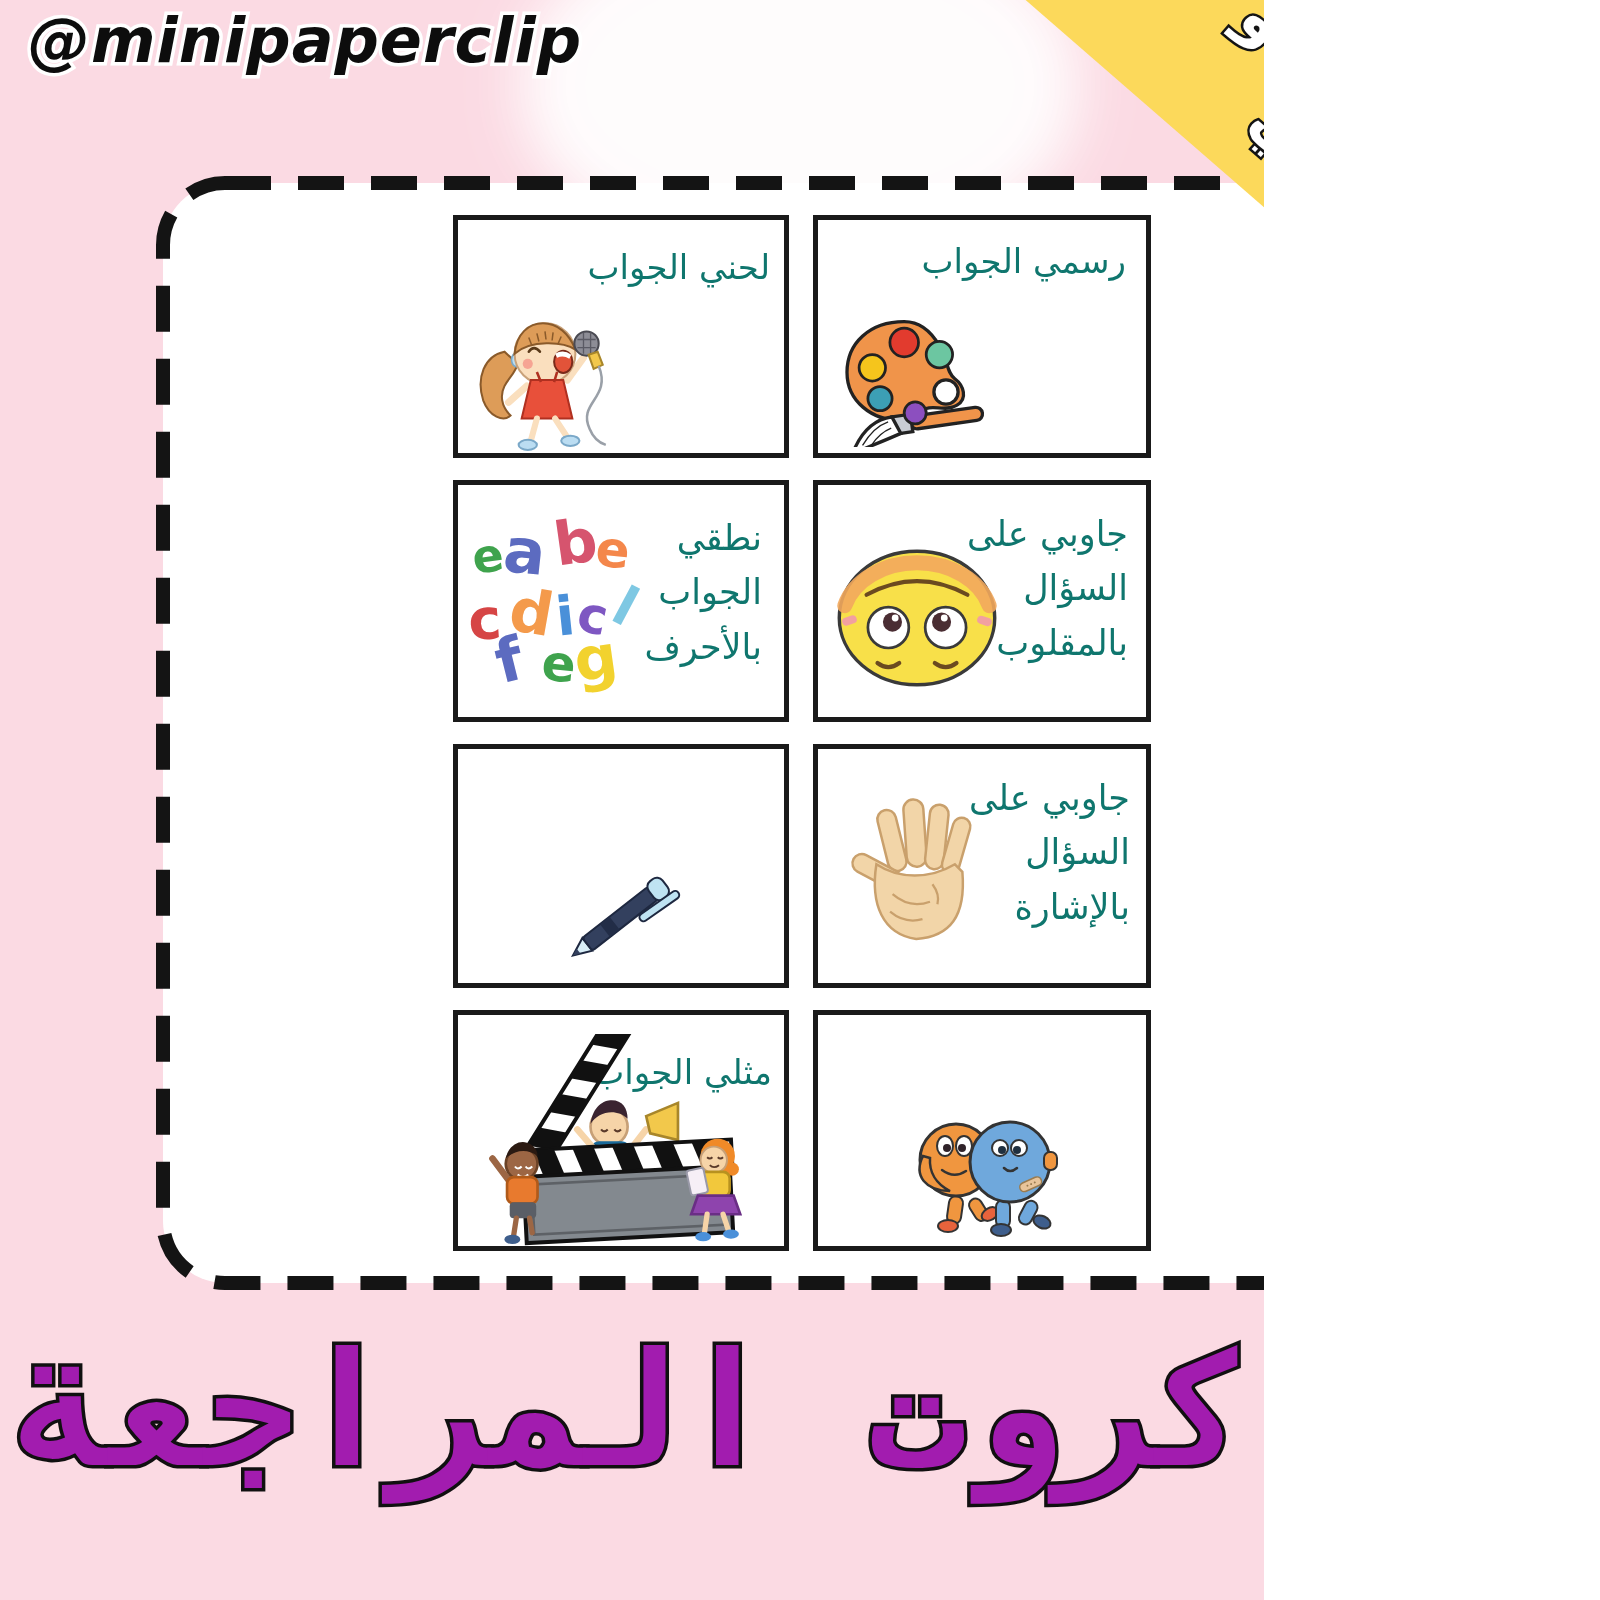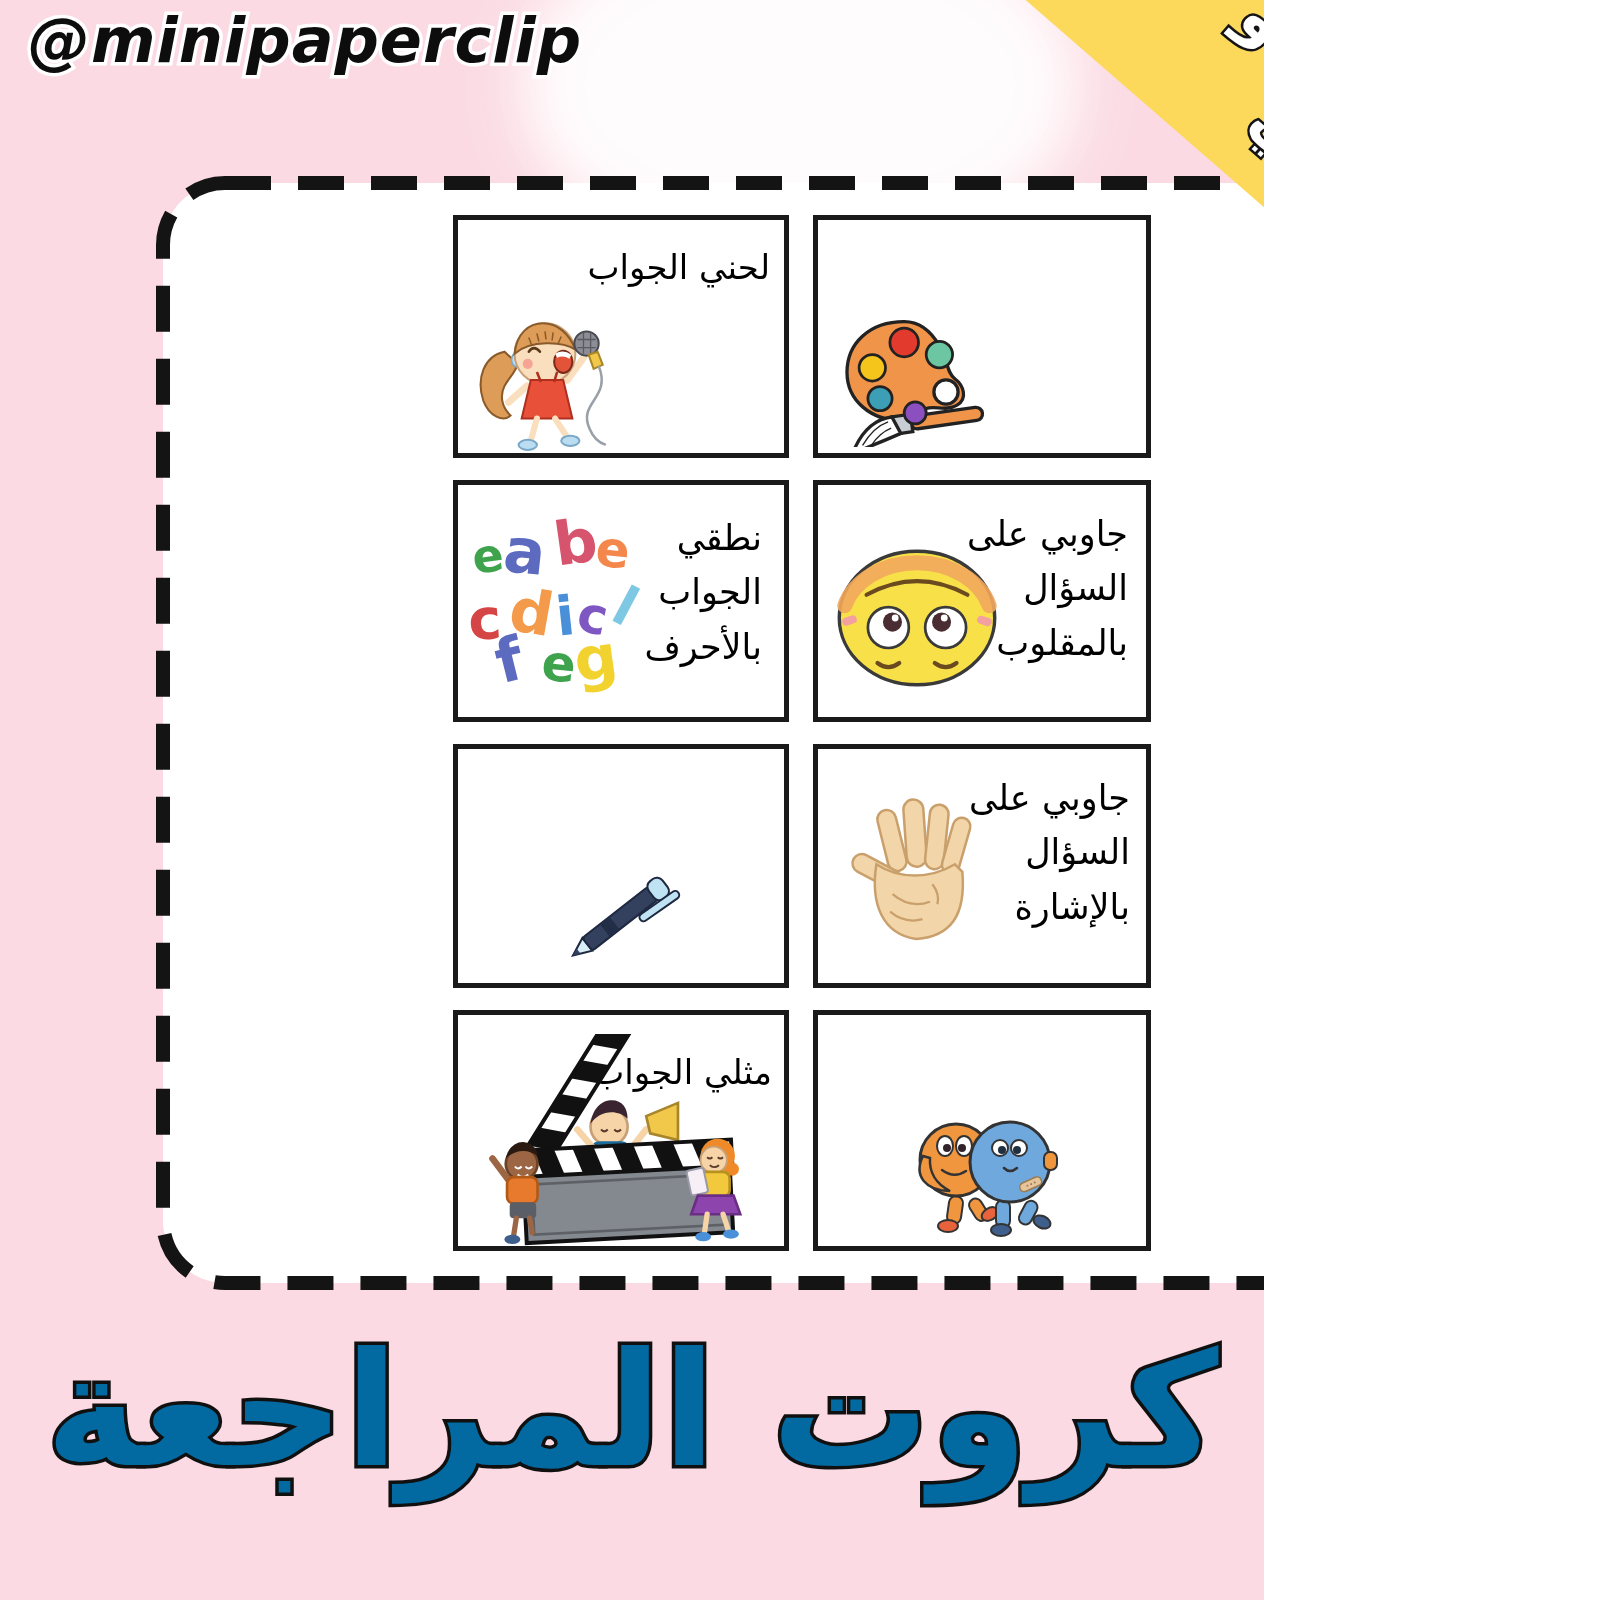--- a/index.html
+++ b/index.html
@@ -38,21 +38,21 @@
     grid-template-columns:338px 336px;
     grid-template-rows:243px 242px 244px 241px;
     gap:22px 24px;
   }
   .card {
     position:relative; background:#ffffff; border:5px solid #1a1a1a;
     box-sizing:border-box; overflow:hidden;
   }
   .card-text {
     position:absolute; direction:rtl; text-align:right; white-space:pre-line;
-    color:#000000; font-size:34px; line-height:1.5;
+    color:#0f766e; font-size:34px; line-height:1.5;
   }
   .art { position:absolute; }
 
   .c-draw  .card-text { top:16px; right:20px; }
   .c-draw  .art       { left:16px; bottom:6px; width:158px; height:132px; }
 
   .c-sing  .card-text { top:22px; right:14px; }
   .c-sing  .art       { left:2px; bottom:0px; width:172px; height:152px; }
 
   .c-flip  .card-text { top:22px; right:18px; font-size:35px; line-height:1.55; }
@@ -84,21 +84,21 @@
   .c-challenge .art       { left:80px; top:74px; width:190px; height:158px; }
 
   .c-act .card-text { top:32px; right:12px; }
   .c-act .art       { left:2px; bottom:0px; width:322px; height:212px; }
 
   
   .title {
     position:absolute; left:0; right:0; top:1318px; z-index:5;
     text-align:center; direction:rtl;
     font-size:158px; font-weight:bold; letter-spacing:2px;
-    color:#0369a1; -webkit-text-stroke:7px #101010; paint-order:stroke fill;
+    color:#a21caf; -webkit-text-stroke:7px #101010; paint-order:stroke fill;font-family:Liberation Mono, monospace;
   }
 </style>
 </head>
 <body>
 
 <div class="page">
 
   <div class="white-blob"></div>
 
   <div class="watermark">@minipaperclip</div>
@@ -110,20 +110,21 @@
     </div>
   </div>
 
   <svg class="sheet-border" width="1300" height="1132" viewBox="0 0 1300 1132">
     <rect x="13" y="15" width="1272" height="1100" rx="62" fill="#ffffff" stroke="#141414" stroke-width="14" stroke-dasharray="46 27"></rect>
   </svg>
 
   <div class="cards">
 
     <div class="card c-draw">
+      <div class="card-text">رسمي الجواب</div>
       <svg class="art" viewBox="0 0 140 120">
         <path d="M62 6 C30 6 10 26 10 52 C10 78 32 96 60 96 C72 96 74 88 82 85 C90 82 100 88 110 82 C120 76 116 64 108 58 C100 52 102 40 94 28 C86 14 76 6 62 6 Z" fill="#F0944A" stroke="#222222" stroke-width="3"></path>
         <circle cx="100" cy="70" r="11" fill="#ffffff" stroke="#222222" stroke-width="3"></circle>
         <circle cx="62" cy="25" r="13" fill="#E23B2E" stroke="#222222" stroke-width="2.5"></circle>
         <circle cx="94" cy="36" r="12" fill="#6CC6A1" stroke="#222222" stroke-width="2.5"></circle>
         <circle cx="33" cy="48" r="12" fill="#F5C51C" stroke="#222222" stroke-width="2.5"></circle>
         <circle cx="40" cy="76" r="11" fill="#3C9FB5" stroke="#222222" stroke-width="2.5"></circle>
         <g transform="rotate(-8 70 100)">
           <rect x="68" y="92" width="66" height="12" rx="6" fill="#F0944A" stroke="#222222" stroke-width="3"></rect>
           <rect x="52" y="90" width="17" height="16" fill="#C9CDD4" stroke="#222222" stroke-width="3"></rect>

